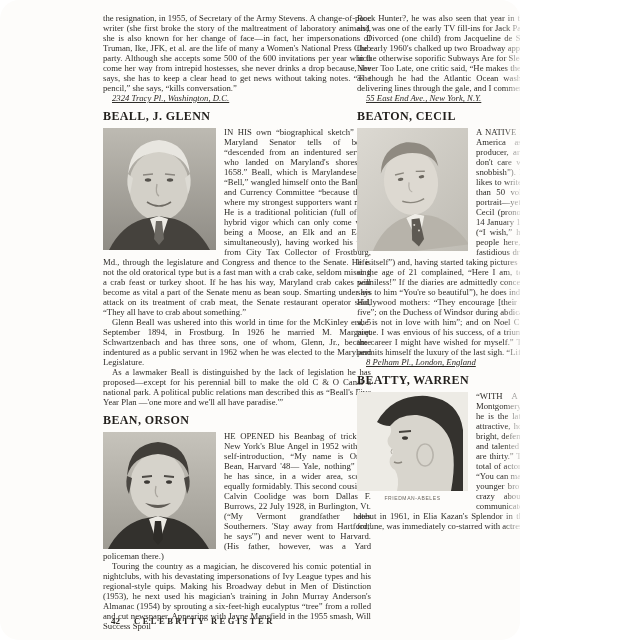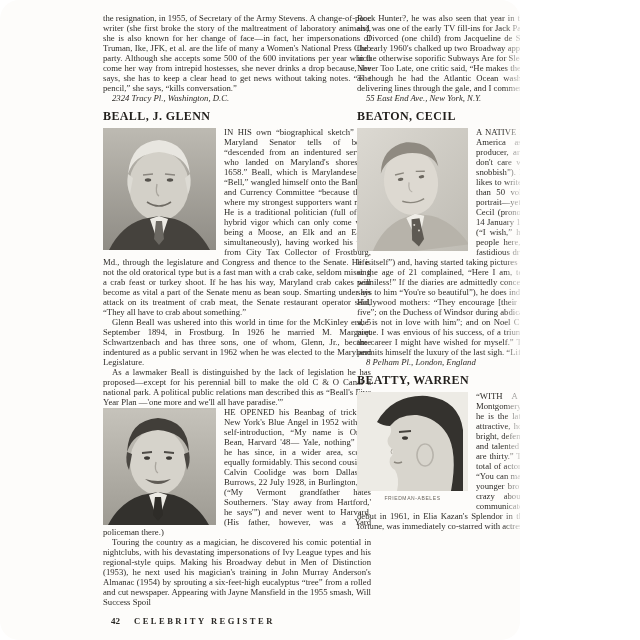--- a/index.html
+++ b/index.html
@@ -3,21 +3,21 @@
 <meta charset="utf-8">
 <style>
   html,body{margin:0;padding:0;background:#ffffff;}
   .page{position:relative;width:520px;height:640px;background:#fdfcfa;overflow:hidden;
         font-family:"Liberation Serif", serif;color:#2e2c28;border-radius:19px;}
   .col{position:absolute;top:13px;font-size:8.7px;line-height:10px;}
   .col-left{left:103px;width:268px;}
   .col-right{left:357px;width:302px;}
   .p{margin:0;text-align:justify;}
   .p.ind{text-indent:9px;}
-  .addr{margin:0;font-style:italic;text-indent:9px;}
+  .addr{margin:0;font-style:italic;text-indent:9px;text-decoration:underline;}
   .heading{font-size:12px;font-weight:bold;letter-spacing:.4px;margin:8px 0 6px 0;color:#221f1c;}
   .entry{overflow:visible;}
   .photo-wrap{float:left;margin:1px 8px 2px 0;}
   .photo-wrap svg{display:block;}
   .credit{font-size:5px;letter-spacing:.6px;color:#6b6760;text-align:center;margin-top:2px;
           font-family:"Liberation Sans", sans-serif;}
   .footer{position:absolute;left:103px;top:616px;font-size:9px;font-weight:bold;color:#2a2824;margin-left:8px;}
   .footer .pg{margin-right:14px;}
   .footer .bk{letter-spacing:2.5px;font-size:8.5px;}
   .edge-fade{position:absolute;top:0;right:0;width:16px;height:640px;
@@ -59,20 +59,21 @@
           <path d="M47,91 L56,88 L65,91 L60,106 L52,106 Z" fill="#eceae4"></path>
           <path d="M53,93 L59,93 L61,111 L56,117 L51,111 Z" fill="#6b6862"></path>
         </svg>
       </div>
       <p class="p">IN HIS own “biographical sketch” this Maryland Senator tells of being “descended from an indentured servant who landed on Maryland's shores in 1658.” Beall, which is Marylandese for “Bell,” wangled himself onto the Banking and Currency Committee “because that's where my strongest supporters want me.” He is a traditional politician (full of the hybrid vigor which can only come with being a Moose, an Elk and an Eagle simultaneously), having worked his way from City Tax Collector of Frostburg, Md., through the legislature and Congress and thence to the Senate. He is not the old oratorical type but is a fast man with a crab cake, seldom missing a crab feast or turkey shoot. If he has his way, Maryland crab cakes will become as vital a part of the Senate menu as bean soup. Smarting under his attack on its treatment of crab meat, the Senate restaurant operator said, “They all have to crab about something.”</p>
       <p class="p ind">Glenn Beall was ushered into this world in time for the McKinley era, 5 September 1894, in Frostburg. In 1926 he married M. Margaret Schwartzenbach and has three sons, one of whom, Glenn, Jr., became indentured as a public servant in 1962 when he was elected to the Maryland Legislature.</p>
       <p class="p ind">As a lawmaker Beall is distinguished by the lack of legislation he has proposed—except for his perennial bill to make the old C &amp; O Canal a national park. A political public relations man described this as “Beall's Five Year Plan —'one more and we'll all have paradise.'”</p>
       <div class="clear"></div>
     </div>
 
+    <div class="heading">BEAN, ORSON</div>
     <div class="entry">
       <div class="photo-wrap">
         <svg width="113" height="117" viewBox="0 0 113 117">
           <defs>
             <linearGradient id="bgB" x1="0" y1="0" x2="0" y2="1">
               <stop offset="0" stop-color="#c6c3bb"></stop>
                 <stop offset="1" stop-color="#9e9b93"></stop>
             </linearGradient>
           </defs>
           <rect x="0" y="0" width="113" height="117" fill="url(#bgB)"></rect>

